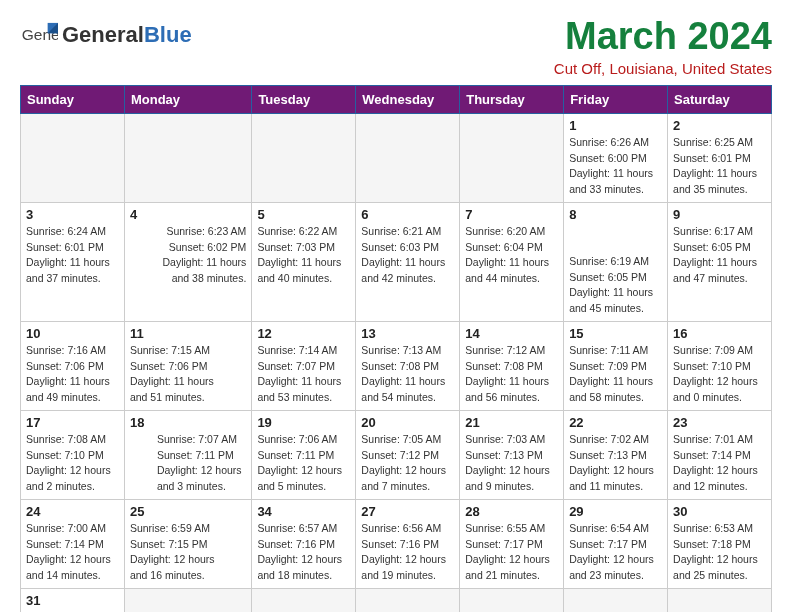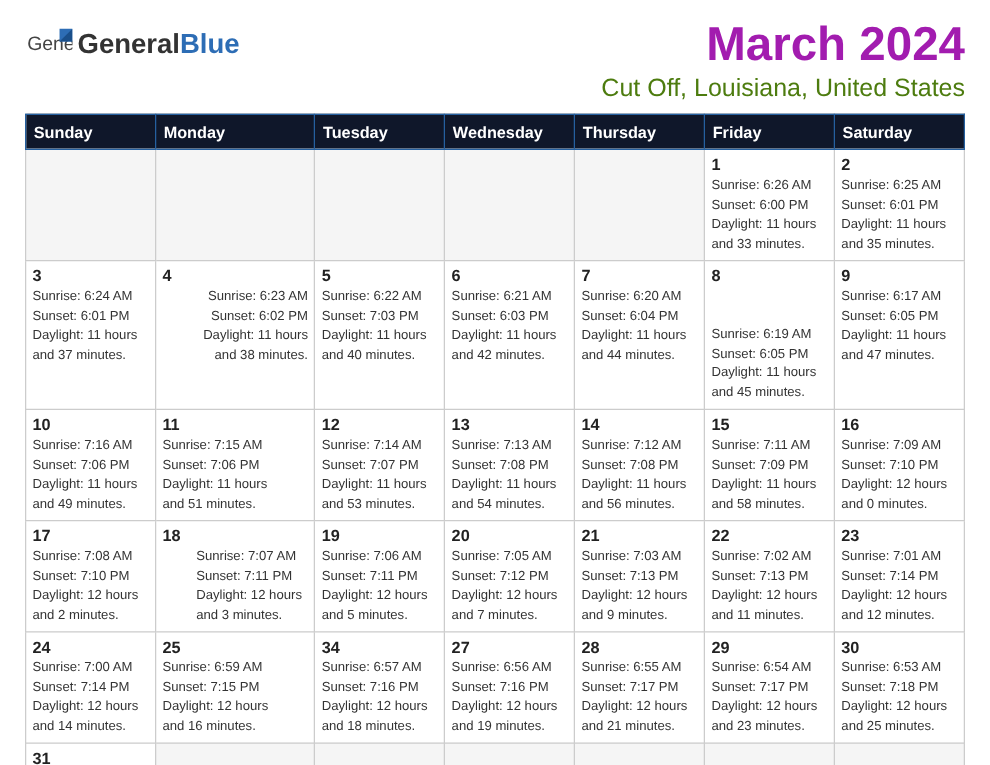--- a/index.html
+++ b/index.html
@@ -36,35 +36,35 @@
       width: 38px;
       height: 38px;
       margin-right: 4px;
     }
     .title-block {
       text-align: right;
     }
     .month-title {
       font-size: 38px;
       font-weight: 700;
-      color: #a21caf;
+      color: #15803d;
       line-height: 1.1;
     }
     .location {
-      font-size: 20px;
-      color: #4d7c0f;
+      font-size: 15px;
+      color: #b91c1c;
       margin-top: 2px;
     }
     .calendar {
       width: 100%;
       border-collapse: collapse;
       border: 1px solid #ccc;
     }
     .calendar th {
-      background: #0f172a;
+      background: #701a75;
       color: #fff;
       font-size: 13px;
       font-weight: 600;
       text-align: left;
       padding: 6px 6px;
       border: 1px solid #2560a0;
     }
     .calendar td {
       border: 1px solid #ccc;
       vertical-align: top;

